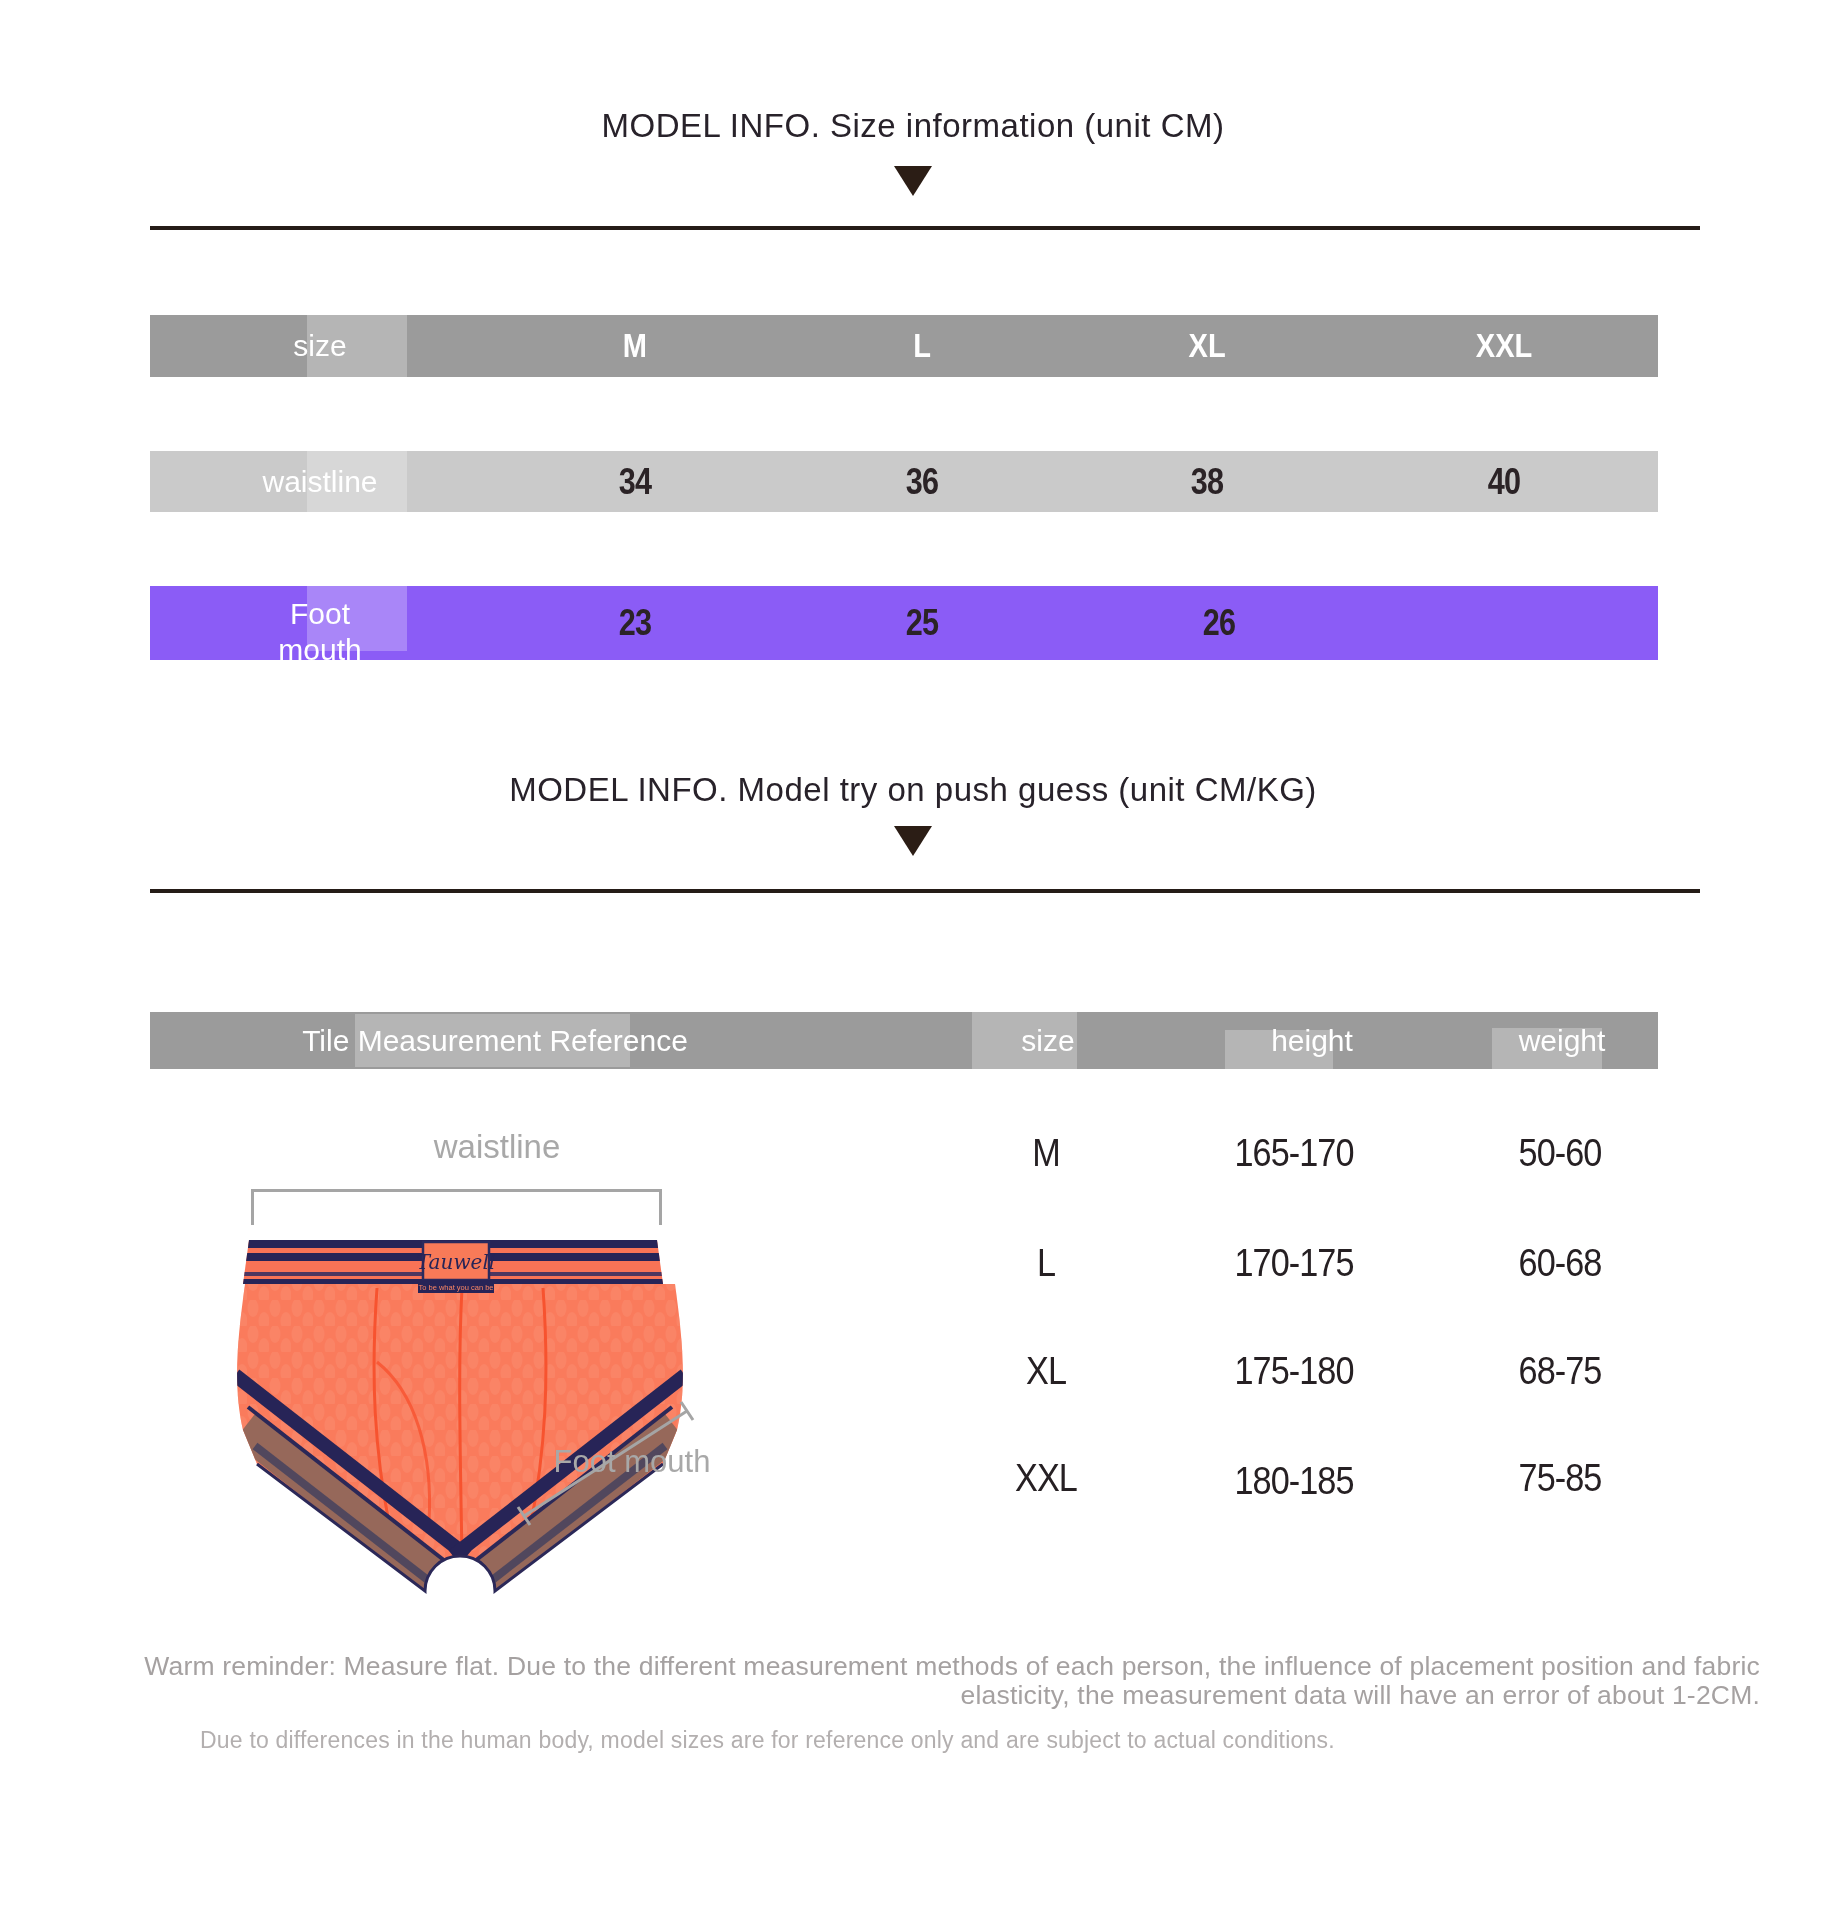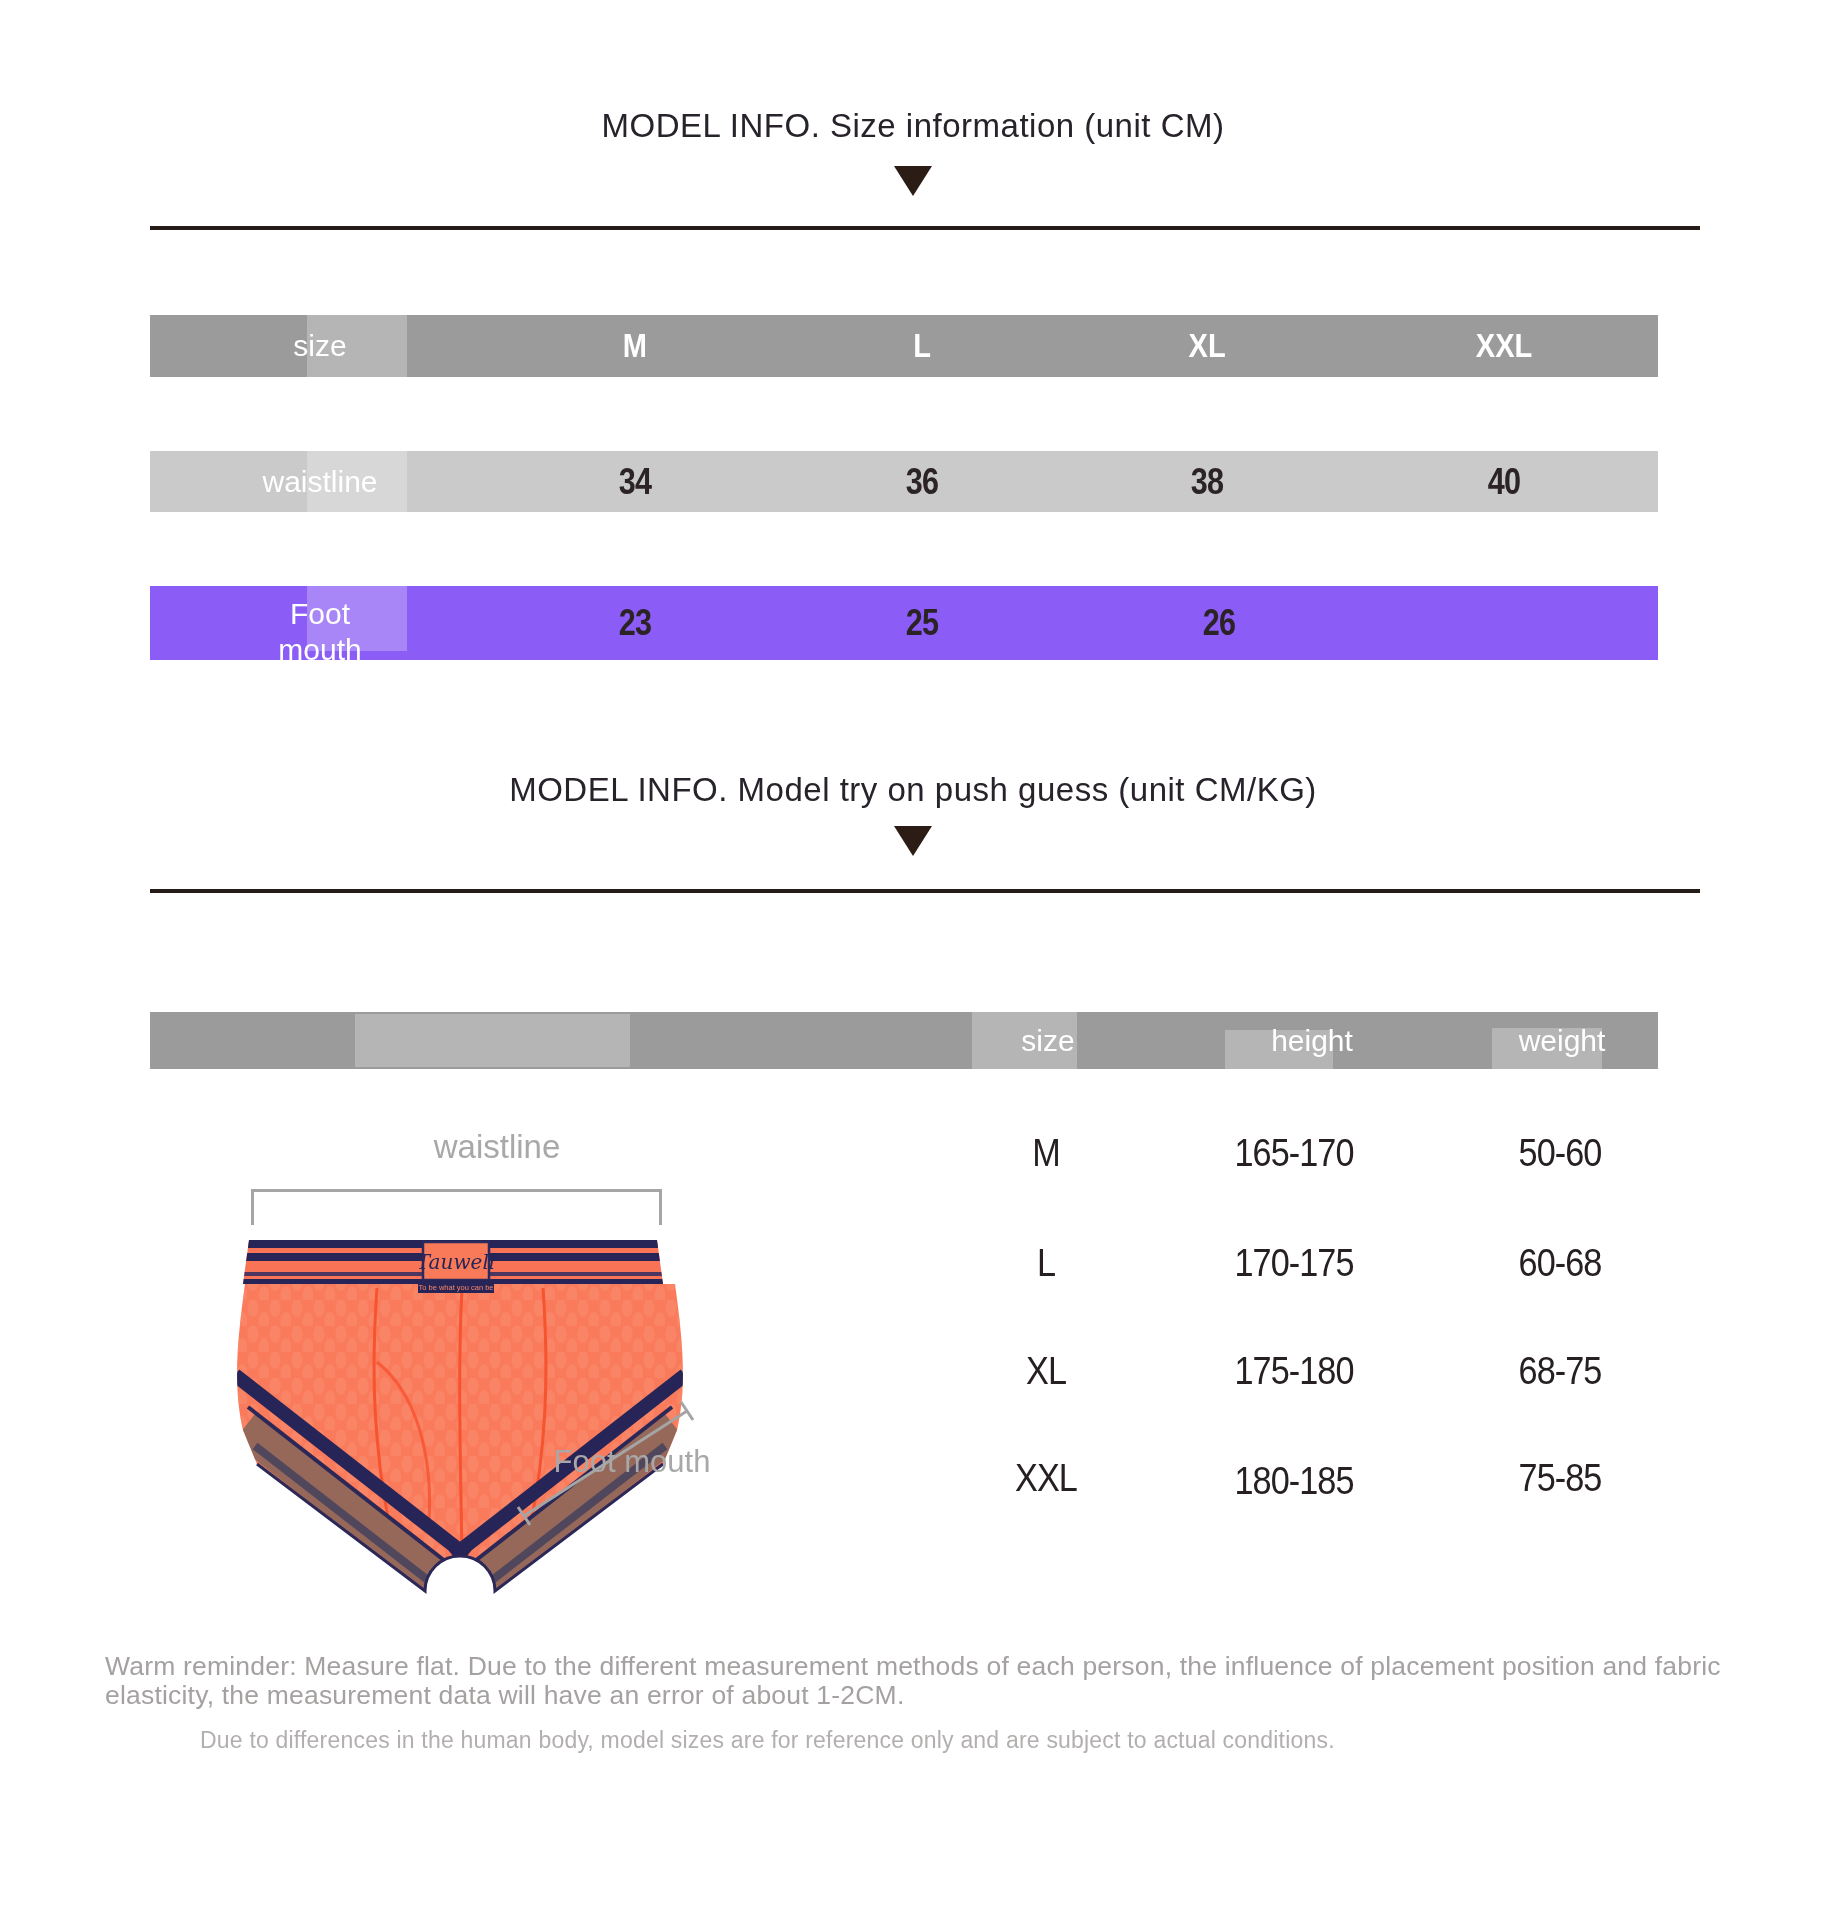--- a/index.html
+++ b/index.html
@@ -24,21 +24,21 @@
   .bar2label{position:absolute;top:1012px;height:57px;line-height:57px;color:#fff;
              font-size:30px;transform:translateX(-50%);white-space:nowrap;}
   .mcell{position:absolute;transform:translate(-50%,-50%) scaleX(.9);font-size:38px;
          color:#262023;letter-spacing:-1px;white-space:nowrap;}
   .gray-ann{position:absolute;transform:translateX(-50%);color:#a8a8a8;white-space:nowrap;}
   .bracket{position:absolute;left:251px;top:1189px;width:411px;height:33px;
            border-top:3px solid #a5a5a5;}
   .bracket .tick{position:absolute;top:0;width:3px;height:100%;background:#a5a5a5;}
   .ghost{position:absolute;background:rgba(255,255,255,.26);pointer-events:none;}
   .reminder{position:absolute;left:105px;top:1652px;width:1655px;font-size:26.5px;
-            line-height:29px;color:#a5a1a1;letter-spacing:0.2px;}
+            line-height:29px;color:#a5a1a1;letter-spacing:0.2px;text-align:right;}
   .note{position:absolute;left:200px;top:1727px;font-size:23px;color:#b3afaf;letter-spacing:0.2px;}
 </style>
 </head>
 <body>
 
 <div id="canvas">
 
   <div class="title" style="top:104px">MODEL INFO. Size information (unit CM)</div>
   <div class="tri" style="top:166px"></div>
   <div class="rule" style="top:226px"></div>
@@ -95,20 +95,21 @@
     <div class="t1c w4">
         <span class="num">26</span>
       </div>
   </div>
 
   <div class="title" style="top:768px">MODEL INFO. Model try on push guess (unit CM/KG)</div>
   <div class="tri" style="top:826px"></div>
   <div class="rule" style="top:889px"></div>
 
   <div class="abs" style="left:150px;top:1012px;width:1508px;height:57px;background:#9b9b9b"></div>
+  <span class="bar2label" style="left:495px">Tile Measurement Reference</span>
   <span class="bar2label" style="left:1048px">size</span>
   <span class="bar2label" style="left:1312px">height</span>
   <span class="bar2label" style="left:1562px">weight</span>
 
   <span class="gray-ann" style="left:497px;top:1128px;font-size:33px">waistline</span>
   <div class="bracket">
     <div class="tick" style="left:0"></div>
     <div class="tick" style="right:0"></div>
   </div>
 

